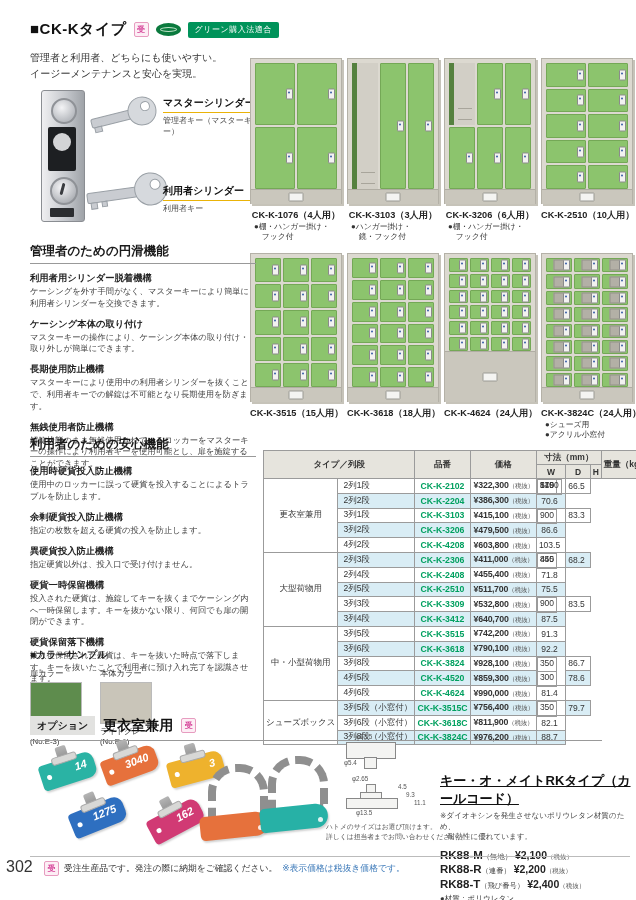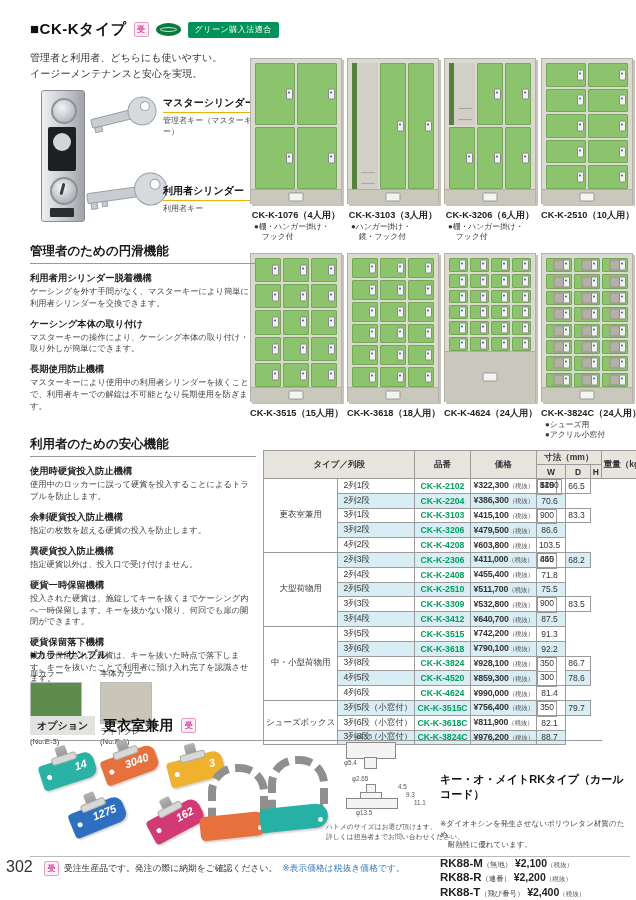--- a/index.html
+++ b/index.html
@@ -95,21 +95,21 @@
   .coil-arch{position:absolute;left:8px;top:0;width:44px;height:46px;border:8px dashed #8f8f8f;
              border-bottom:none;border-radius:28px 28px 0 0;}
   .coil-base{position:absolute;left:0;bottom:4px;width:68px;height:24px;border-radius:5px 12px 12px 5px;
              transform:rotate(-6deg);box-shadow:1px 2px 2px rgba(0,0,0,.18);}
   .coil-hole{position:absolute;right:9px;bottom:12px;width:5px;height:5px;border-radius:50%;background:#fff;opacity:.85;}
   .drawings{position:absolute;left:338px;top:733px;width:100px;height:86px;font-size:6.3px;color:#555;}
   .dim{position:absolute;white-space:nowrap;}
   .dwg-shape{position:absolute;border:1px solid #888;background:#f4f4f2;}
   .hatome{position:absolute;left:326px;top:822px;width:170px;font-size:6.8px;color:#555;line-height:1.45;}
   .rk{position:absolute;left:440px;top:772px;width:192px;}
-  .rk-title{font-size:11px;font-weight:700;color:#111;margin-bottom:17px;}
+  .rk-title{font-size:13px;font-weight:700;color:#111;margin-bottom:3px;text-decoration:underline;}
   .rk-note{font-size:7.6px;color:#444;line-height:1.4;margin-bottom:6px;}
   .rk-item{font-size:8px;color:#222;margin-bottom:1.5px;white-space:nowrap;}
   .rk-item .code{font-size:11.5px;font-weight:700;}
   .rk-item .qual{font-size:7.3px;color:#444;}
   .rk-item .price{font-size:10.5px;font-weight:700;}
   .rk-mat{font-size:7.6px;color:#333;margin-top:3px;}
   
   .f-rule{position:absolute;left:30px;right:6px;top:856px;border-top:1px solid #bbb;}
   .pagenum{position:absolute;left:6px;top:858px;font-size:16px;color:#333;}
   .f-note{position:absolute;left:44px;top:861px;display:flex;align-items:center;gap:5px;font-size:8.8px;color:#333;}
@@ -604,20 +604,24 @@
           <p>ケーシングを外す手間がなく、マスターキーにより簡単に利用者シリンダーを交換できます。</p>
         </div>
         <div class="feat">
           <h3>ケーシング本体の取り付け</h3>
           <p>マスターキーの操作により、ケーシング本体の取り付け・取り外しが簡単にできます。</p>
         </div>
         <div class="feat">
           <h3>長期使用防止機構</h3>
           <p>マスターキーにより使用中の利用者シリンダーを抜くことで、利用者キーでの解錠は不可能となり長期使用を防ぎます。</p>
         </div>
+        <div class="feat">
+          <h3>無銭使用者防止機構</h3>
+          <p>解錠状態のまま無銭使用されているロッカーをマスターキーの操作により利用者キーを使用可能とし、扉を施錠することができます。</p>
+        </div>
       </div>
   </div>
   <div class="sec" style="top:436px;">
     <h2>利用者のための安心機能</h2>
     <div id="user-features">
         <div class="feat">
           <h3>使用時硬貨投入防止機構</h3>
           <p>使用中のロッカーに誤って硬貨を投入することによるトラブルを防止します。</p>
         </div>
         <div class="feat">

